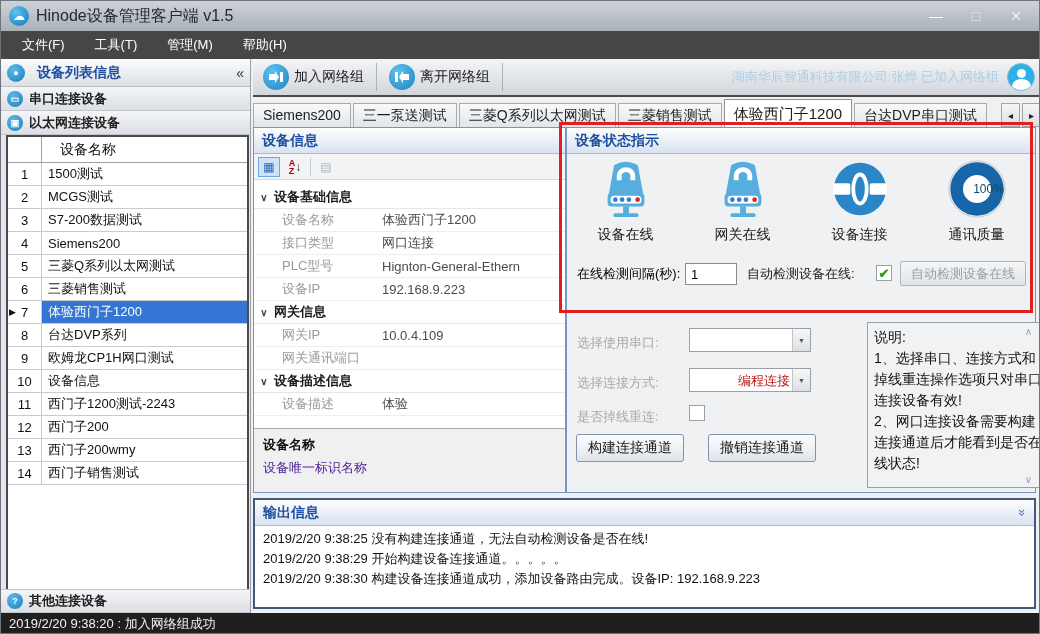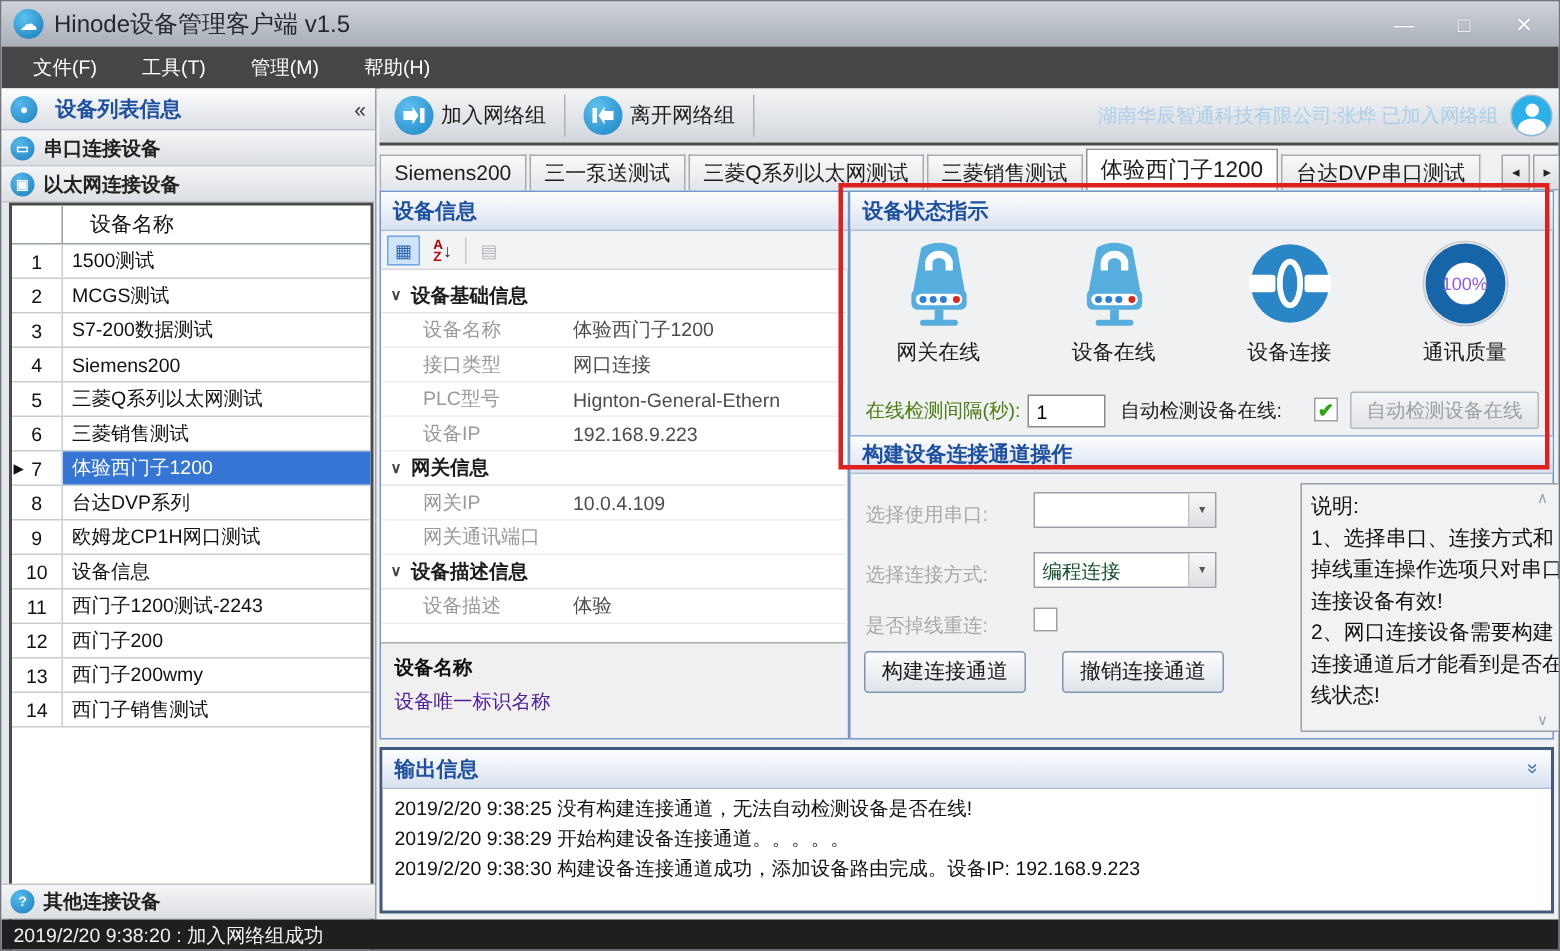--- a/index.html
+++ b/index.html
@@ -105,21 +105,21 @@
   .int-input { position:absolute; left:118px; width:52px; height:22px; border:1px solid #8a8a8a; background:#fff; font-size:13px; padding-left:5px; font-family:inherit; }
   .lbl-auto { position:absolute; left:180px; }
   .chk { width:16px; height:16px; background:#fff; border:1px solid #9aa0a6; display:flex; align-items:center; justify-content:center;
     font-size:13px; font-weight:bold; color:#2fa412; }
   .chk.pos { position:absolute; left:309px; top:4px; }
   .btn-manual { position:absolute; left:333px; top:0; width:126px; height:25px; background:linear-gradient(#f4f5f6,#e2e4e7);
     border:1px solid #aeb6bf; border-radius:2px; color:#9aa0a6; font-size:13px; display:flex; align-items:center; justify-content:center; }
   .channel-h { position:absolute; left:0; top:162px; width:468px; border-top:1px solid #8fb0da; }
   .form-lbl { position:absolute; font-size:13px; color:#a8a8a8; }
   .combo { position:absolute; width:122px; height:24px; background:#fff; border:1px solid #9aa0a6; display:flex; }
-  .combo-v { flex:1; font-size:13px; color:#14532d; padding:3px 0 0 5px; overflow:hidden; white-space:nowrap; }
+  .combo-v { flex:1; font-size:13px; color:#b91c1c; padding:3px 0 0 5px; overflow:hidden; white-space:nowrap;margin-left:43px; }
   .combo-a { width:18px; border-left:1px solid #c0c4c8; background:linear-gradient(#f6f7f8,#dddfe2);
     display:flex; align-items:center; justify-content:center; font-size:7px; color:#555; }
   .btn { position:absolute; height:28px; background:linear-gradient(#fdfdfe,#dfe4ea); border:1px solid #7f93ad; border-radius:3px;
     font-size:14px; color:#1a1a1a; display:flex; align-items:center; justify-content:center; }
   .note-box { position:absolute; left:252px; top:194px; width:188px; height:166px; border:1px solid #9aa0a8; background:#f1f2f3;
     padding:4px 6px; font-size:14px; color:#111; line-height:21px; overflow:hidden;margin-left:48px; }
   .scroll-chev { position:absolute; right:3px; font-size:10px; color:#98a2b0; }
 
   
   .output { position:absolute; left:0; top:439px; width:783px; height:111px; background:#fff; border:2px solid #41597c; }
@@ -358,70 +358,67 @@
             <path d="M25 23 v-5 a7 6 0 0 1 14 0 v5" fill="none" stroke="#fff" stroke-width="5"></path>
             <rect x="13" y="36" width="38" height="14" rx="4" fill="#56aede"></rect>
             <rect x="16" y="39" width="32" height="8" rx="4" fill="#fff"></rect>
             <circle cx="21" cy="43" r="2.4" fill="#2f7ed8"></circle>
               <circle cx="28" cy="43" r="2.4" fill="#2f7ed8"></circle>
               <circle cx="35" cy="43" r="2.4" fill="#2f7ed8"></circle>
               <circle cx="44" cy="43" r="2.4" fill="#d42a1e"></circle>
             <rect x="29" y="50" width="6" height="8" fill="#56aede"></rect>
             <rect x="19" y="57" width="26" height="4" rx="2" fill="#56aede"></rect>
           </svg>
-          <span class="ind-label">网关在线</span>
+          <span class="ind-label">设备在线</span>
         </div>
         <div class="indicator">
           <svg width="62" height="62" viewBox="0 0 64 64">
             <path d="M17 36 L22 9 Q32 4 42 9 L47 36 Z" fill="#56aede" stroke="#56aede" stroke-width="5" stroke-linejoin="round"></path>
             <path d="M25 23 v-5 a7 6 0 0 1 14 0 v5" fill="none" stroke="#fff" stroke-width="5"></path>
             <rect x="13" y="36" width="38" height="14" rx="4" fill="#56aede"></rect>
             <rect x="16" y="39" width="32" height="8" rx="4" fill="#fff"></rect>
             <circle cx="21" cy="43" r="2.4" fill="#2f7ed8"></circle>
               <circle cx="28" cy="43" r="2.4" fill="#2f7ed8"></circle>
               <circle cx="35" cy="43" r="2.4" fill="#2f7ed8"></circle>
               <circle cx="44" cy="43" r="2.4" fill="#d42a1e"></circle>
             <rect x="29" y="50" width="6" height="8" fill="#56aede"></rect>
             <rect x="19" y="57" width="26" height="4" rx="2" fill="#56aede"></rect>
           </svg>
-          <span class="ind-label">设备在线</span>
+          <span class="ind-label">网关在线</span>
         </div>
         <div class="indicator">
           <svg width="62" height="62" viewBox="0 0 64 64">
             <circle cx="32" cy="32" r="27" fill="#2a86c6"></circle>
             <rect x="4" y="26" width="18" height="12" rx="2" fill="#fff"></rect>
             <rect x="42" y="26" width="18" height="12" rx="2" fill="#fff"></rect>
             <ellipse cx="32" cy="32" rx="7" ry="15" fill="#2a86c6" stroke="#fff" stroke-width="4"></ellipse>
           </svg>
           <span class="ind-label">设备连接</span>
         </div>
         <div class="indicator">
           <div style="position:relative;width:62px;height:62px;">
             <svg width="62" height="62" viewBox="0 0 64 64">
               <circle cx="32" cy="32" r="29" fill="#e8eaec" stroke="#c4c8cc" stroke-width="1"></circle>
               <circle cx="32" cy="32" r="21" fill="none" stroke="#1565a8" stroke-width="13"></circle>
               <circle cx="32" cy="32" r="14" fill="#fff"></circle>
             </svg>
-            <span style="position:absolute;left:0;top:0;width:62px;height:62px;display:flex;align-items:center;justify-content:center;font-size:12px;color:#8b5cf6;">100%</span>
+            <span style="position:absolute;left:12px;top:0;width:62px;height:62px;display:flex;align-items:center;justify-content:center;font-size:12px;color:#0c4a6e;">100%</span>
           </div>
           <span class="ind-label">通讯质量</span>
         </div>
       </div>
 
       <div class="interval-row">
-        <span class="lbl-int" style="color:#4d7c0f;">在线检测间隔(秒):</span>
+        <span class="lbl-int" style="color:#000000;">在线检测间隔(秒):</span>
         <input class="int-input" value="1" style="">
         <span class="lbl-auto" style="color:#1c1c1c;">自动检测设备在线:</span>
         <span class="chk pos">✔</span>
         <span class="btn-manual">自动检测设备在线</span>
       </div>
 
-      <div class="panel-h channel-h">
-        <span>构建设备连接通道操作</span>
-      </div>
 
       <span class="form-lbl" style="left:10px; top:206px;">选择使用串口:</span>
       <div class="combo" style="left:122px; top:200px;">
         <span class="combo-v"></span>
         <span class="combo-a">▼</span>
       </div>
 
       <span class="form-lbl" style="left:10px; top:246px;">选择连接方式:</span>
       <div class="combo" style="left:122px; top:240px;">
         <span class="combo-v">编程连接</span>

